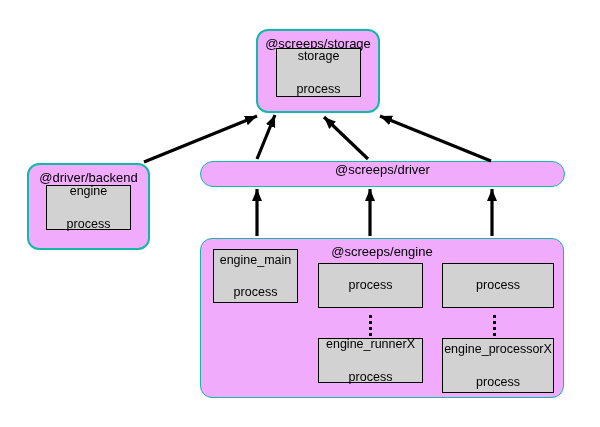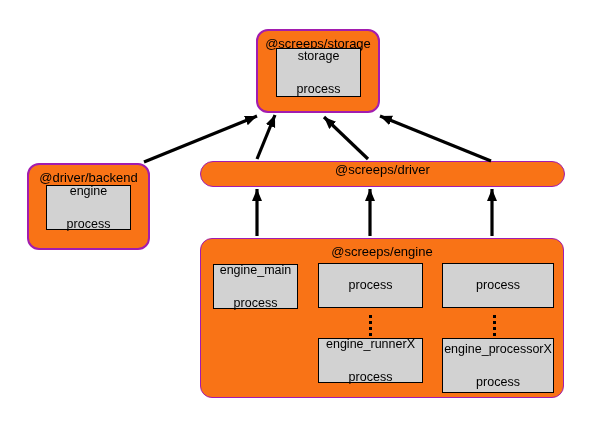--- a/index.html
+++ b/index.html
@@ -1,21 +1,21 @@
 <!DOCTYPE html>
 <html><head>
 <meta charset="utf-8">
 <style>
   html,body{margin:0;padding:0;background:#ffffff;}
   .canvas{
     position:relative;width:600px;height:427px;background:#ffffff;
     font-family:"Liberation Sans", sans-serif;color:#000;overflow:hidden;
   }
   .node{
-    position:absolute;background:#f97316;border:2px solid #a21caf;border-radius:12px;
+    position:absolute;background:#f0abfc;border:2px solid #14b8a6;border-radius:12px;
     box-sizing:border-box;z-index:1;
   }
   .node-thin{border-width:1.5px;}
   .node-title{
     text-align:center;font-size:13px;line-height:15px;padding-top:5px;
     white-space:nowrap;
   }
   .pill{
     border-radius:13px;display:flex;justify-content:center;
   }
@@ -34,21 +34,21 @@
   
   .n-storage{left:256px;top:29px;width:124px;height:84px;}
   .p-storage{left:18px;top:17px;width:85px;height:49px;}
   
   .n-backend{left:27px;top:163px;width:123px;height:87px;}
   .p-backend{left:17px;top:20px;width:85px;height:45px;}
   
   .n-driver{left:200px;top:161px;width:365px;height:26px;}
   
   .n-engine{left:200px;top:238px;width:364px;height:160px;}
-  .p-engine-main{left:12px;top:25px;width:85px;height:45px;text-align:center;}
+  .p-engine-main{left:12px;top:10px;width:85px;height:54px;text-align:center;}
   .p-engine-runner1{left:117px;top:24px;width:105px;height:45px;}
   .p-engine-processor1{left:241px;top:24px;width:112px;height:45px;}
   .p-engine-runnerX{left:117px;top:99px;width:105px;height:45px;}
   .p-engine-processorX{left:241px;top:99px;width:112px;height:55px;}
   .dots-runner{left:168px;top:76px;}
   .dots-processor{left:292px;top:76px;}
 </style>
 </head>
 <body>
 

